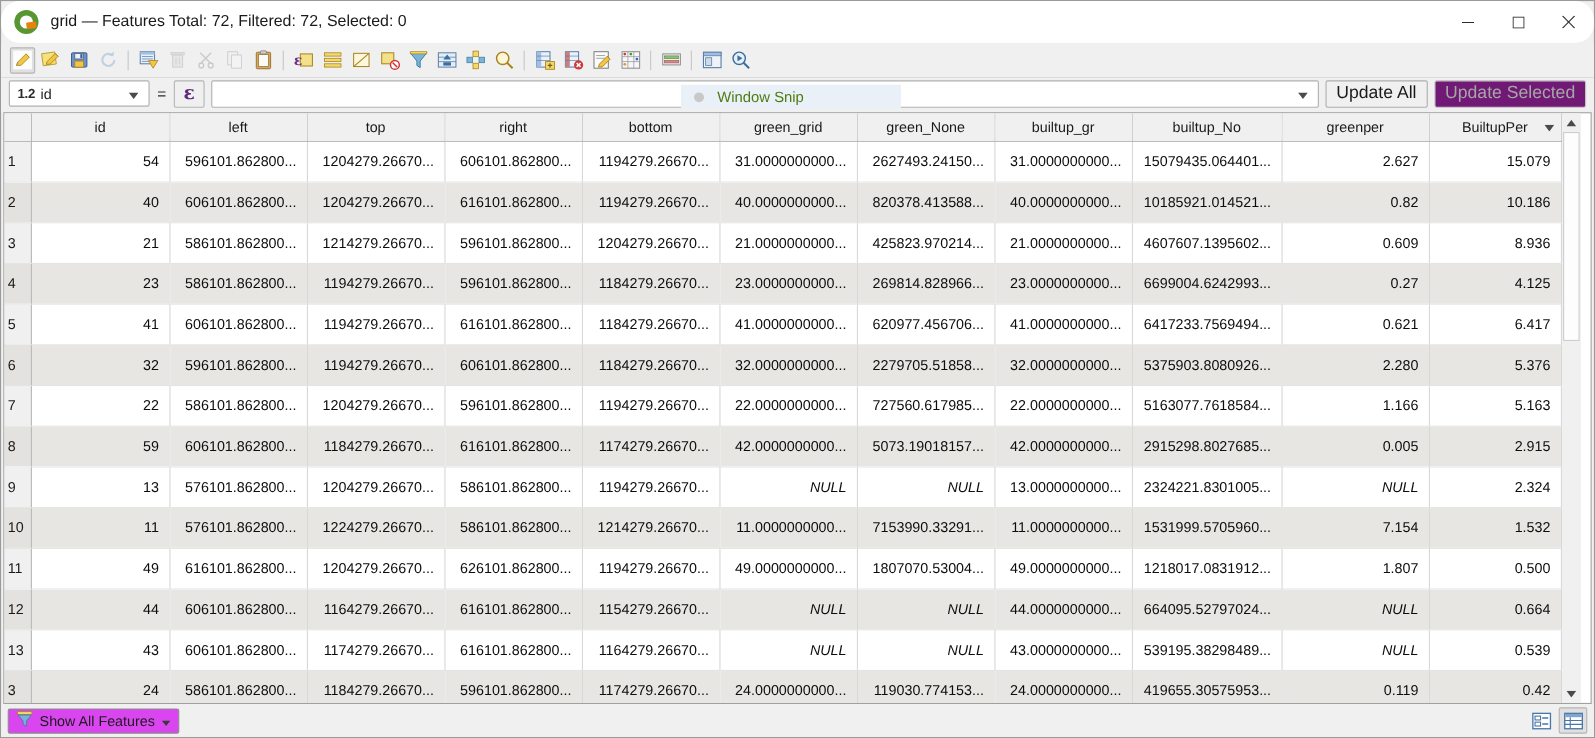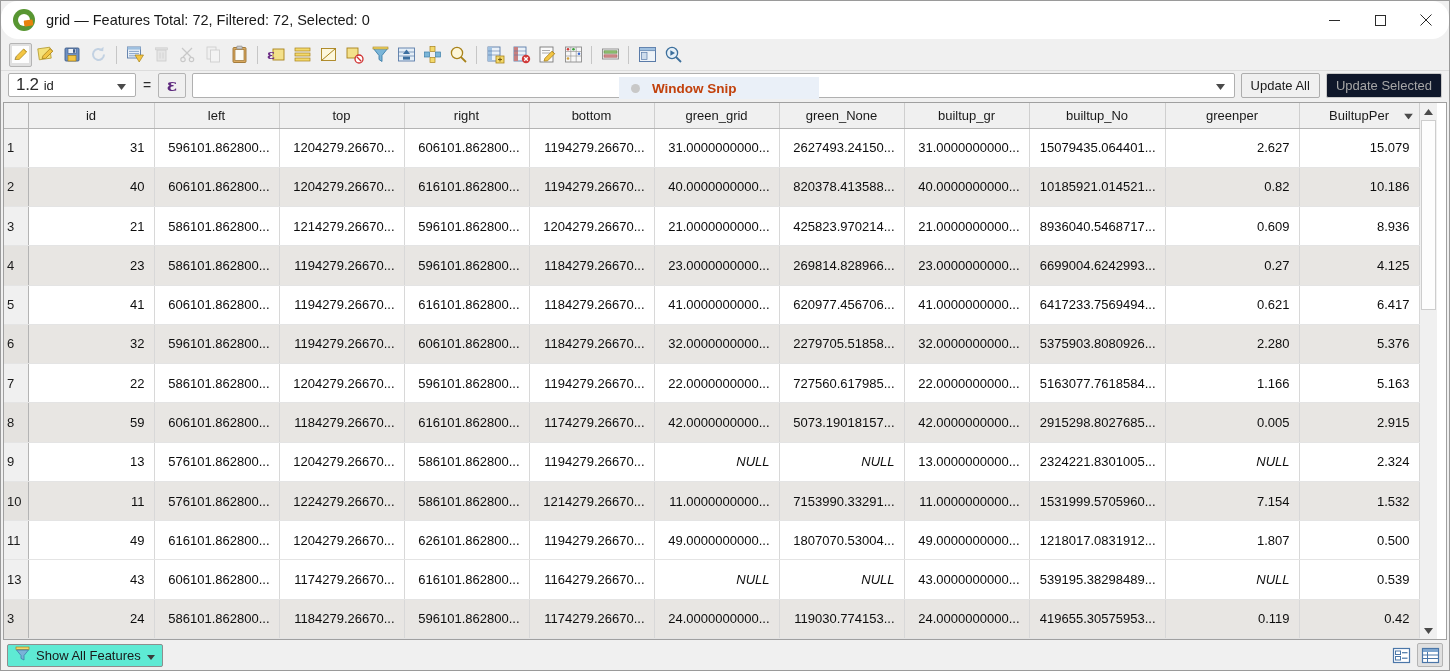--- a/index.html
+++ b/index.html
@@ -89,21 +89,21 @@
     padding: 0 7px 3px 7px;
     position: relative;
   }
   .fieldsel {
     width: 128px; height: 24px;
     background: #fff; border: 1px solid #b0b0b0; border-radius: 2px;
     display: flex; align-items: center; padding: 0 2px 0 7px;
     font-size: 13px; position: relative;
   }
   .fieldsel .num12 {
-    font-weight: normal; color: #2b2b2b; font-size: 17px; margin-right: 5px;
+    font-weight: bold; color: #2b2b2b; font-size: 12px; margin-right: 5px;
     letter-spacing: -0.3px;
   }
   .fieldsel .fname { color: #1a1a1a; font-size: 13px; }
   .fieldsel .caret { margin-left: auto; margin-right: 7px; }
   .eq-sign {
     width: 22px; text-align: center; font-size: 14px; color: #2b2b2b;
   }
   .epsbtn {
     width: 28px; height: 25px;
     background: #f0f0f0; border: 1px solid #b4b4b4; border-radius: 2px;
@@ -119,40 +119,40 @@
     font-size: 13px; color: #111; position: relative;
   }
   .exprinput input {
     border: 0; outline: 0; flex: 1; font-size: 13px;
     font-family: "Liberation Sans", sans-serif; background: transparent;
   }
   .exprinput .caret { margin-left: auto; margin-right: 7px; }
   .btn {
     height: 25px; padding: 0 9px; margin-left: 6px;
     background: #f0f0f0; border: 1px solid #adadad; border-radius: 2px;
-    font-size: 13px; color: #1a1a1a;
+    font-size: 16px; color: #1a1a1a;
     display: flex; align-items: center; justify-content: center;
     font-family: "Liberation Sans", sans-serif;
   }
-  .btn.disabled { color: #a6a6a6; border-color: #c9c9c9; background: #0f172a; }
+  .btn.disabled { color: #a6a6a6; border-color: #c9c9c9; background: #701a75; }
 
   
   .snip-overlay {
     position: absolute; left: 618px; top: 76px;
     width: 200px; height: 22px;
     background: #eaf0f8;
     display: flex; align-items: center;
     pointer-events: none;
   }
   .snip-overlay .dot {
     width: 9px; height: 9px; border-radius: 50%;
     background: #c8c8c8; margin: 0 12px 0 12px;
   }
   .snip-overlay .lbl {
-    font-size: 13.5px; color: #c2410c; font-weight: bold;
+    font-size: 13.5px; color: #4d7c0f;
   }
 
   
   .tablewrap {
     flex: 1; display: flex; flex-direction: column;
     background: #fff;
     border: 1px solid #a0a0a0;
     margin: 0 2px 0 2px;
     overflow: hidden;
     position: relative;
@@ -235,21 +235,21 @@
   
   .statusbar {
     height: 30px; min-height: 30px;
     background: #f0f0f0;
     display: flex; align-items: center;
     padding: 0 6px;
     position: relative;
   }
   .showall {
     height: 23px; padding: 0 7px;
-    background: #5eead4; border: 1px solid #8e8e8e; border-radius: 2px;
+    background: #d946ef; border: 1px solid #8e8e8e; border-radius: 2px;
     display: flex; align-items: center; gap: 6px;
     font-size: 13px; color: #1a1a1a;
   }
   .viewtoggles {
     position: absolute; right: 6px; top: 50%; transform: translateY(-50%);
     display: flex; gap: 3px;
   }
   .vtbtn {
     width: 26px; height: 24px;
     border: 1px solid transparent; border-radius: 2px;
@@ -562,21 +562,21 @@
                 <svg width="9" height="6" viewBox="0 0 9 6">
                     <path d="M0 0 L9 0 L4.5 6 Z" fill="#4a4a4a"></path>
                   </svg>
               </span>
             </th>
           </tr>
         </thead>
         <tbody>
             <tr class="odd">
               <td class="rowhdr">1</td>
-              <td>31</td>
+              <td>54</td>
               <td>596101.862800...</td>
               <td>1204279.26670...</td>
               <td>606101.862800...</td>
               <td>1194279.26670...</td>
               <td>31.0000000000...</td>
               <td>2627493.24150...</td>
               <td>31.0000000000...</td>
               <td>15079435.064401...</td>
               <td>2.627</td>
               <td>15.079</td>
@@ -598,21 +598,21 @@
             <tr class="odd">
               <td class="rowhdr">3</td>
               <td>21</td>
               <td>586101.862800...</td>
               <td>1214279.26670...</td>
               <td>596101.862800...</td>
               <td>1204279.26670...</td>
               <td>21.0000000000...</td>
               <td>425823.970214...</td>
               <td>21.0000000000...</td>
-              <td>8936040.5468717...</td>
+              <td>4607607.1395602...</td>
               <td>0.609</td>
               <td>8.936</td>
             </tr>
             <tr class="even">
               <td class="rowhdr">4</td>
               <td>23</td>
               <td>586101.862800...</td>
               <td>1194279.26670...</td>
               <td>596101.862800...</td>
               <td>1184279.26670...</td>
@@ -713,20 +713,34 @@
               <td>616101.862800...</td>
               <td>1204279.26670...</td>
               <td>626101.862800...</td>
               <td>1194279.26670...</td>
               <td>49.0000000000...</td>
               <td>1807070.53004...</td>
               <td>49.0000000000...</td>
               <td>1218017.0831912...</td>
               <td>1.807</td>
               <td>0.500</td>
+            </tr>
+            <tr class="even">
+              <td class="rowhdr">12</td>
+              <td>44</td>
+              <td>606101.862800...</td>
+              <td>1164279.26670...</td>
+              <td>616101.862800...</td>
+              <td>1154279.26670...</td>
+              <td class="nullval">NULL</td>
+              <td class="nullval">NULL</td>
+              <td>44.0000000000...</td>
+              <td>664095.52797024...</td>
+              <td class="nullval">NULL</td>
+              <td>0.664</td>
             </tr>
             <tr class="odd">
               <td class="rowhdr">13</td>
               <td>43</td>
               <td>606101.862800...</td>
               <td>1174279.26670...</td>
               <td>616101.862800...</td>
               <td>1164279.26670...</td>
               <td class="nullval">NULL</td>
               <td class="nullval">NULL</td>

